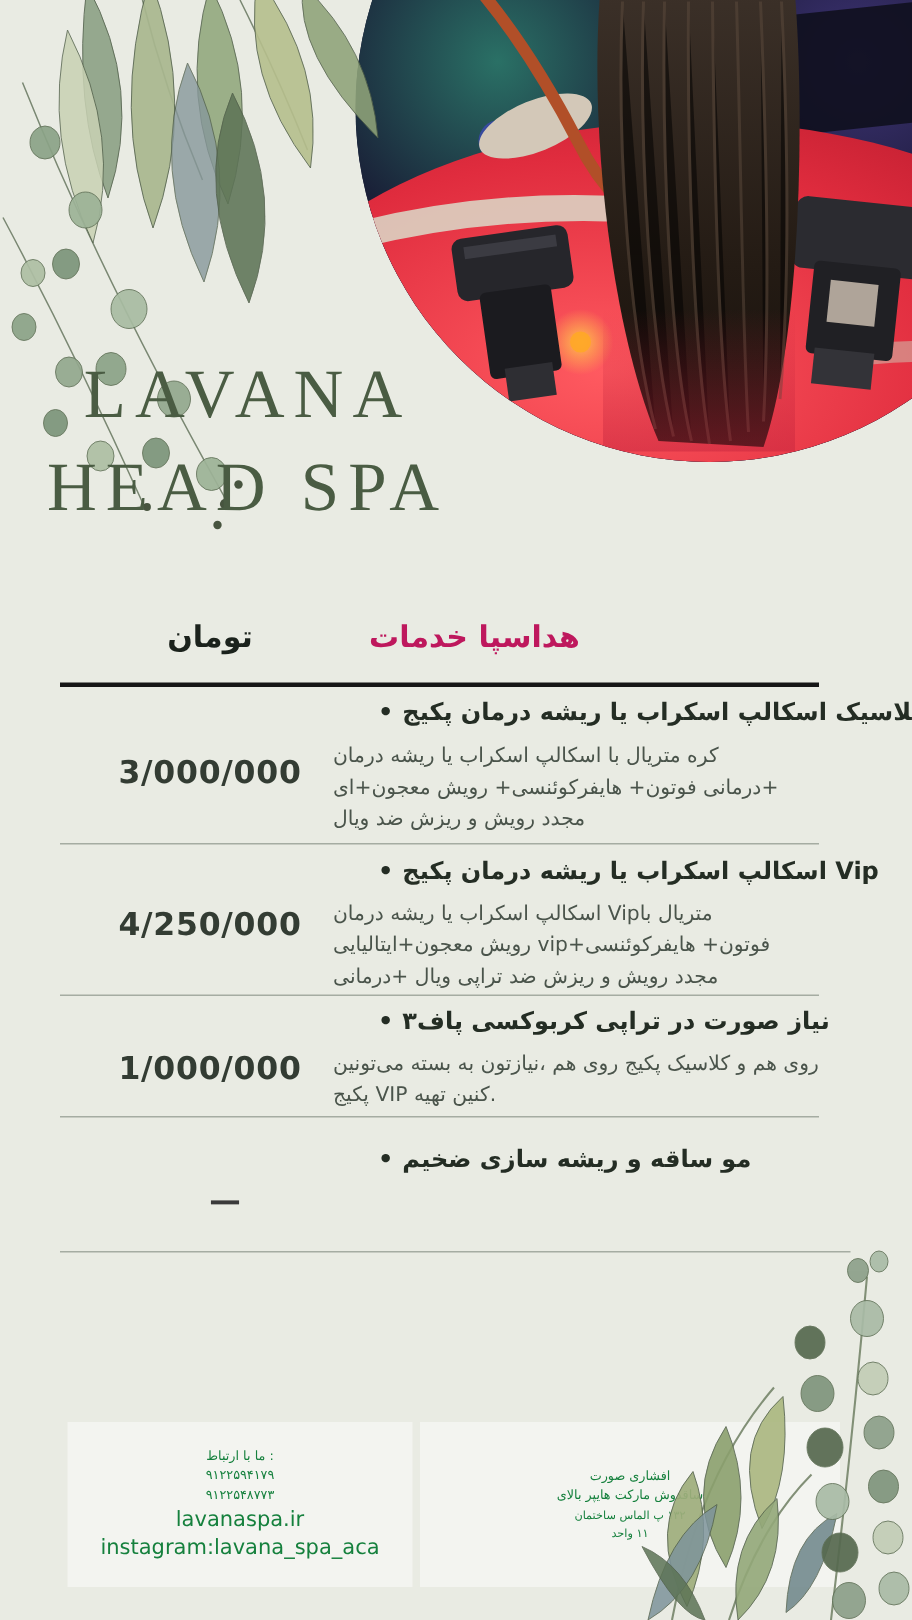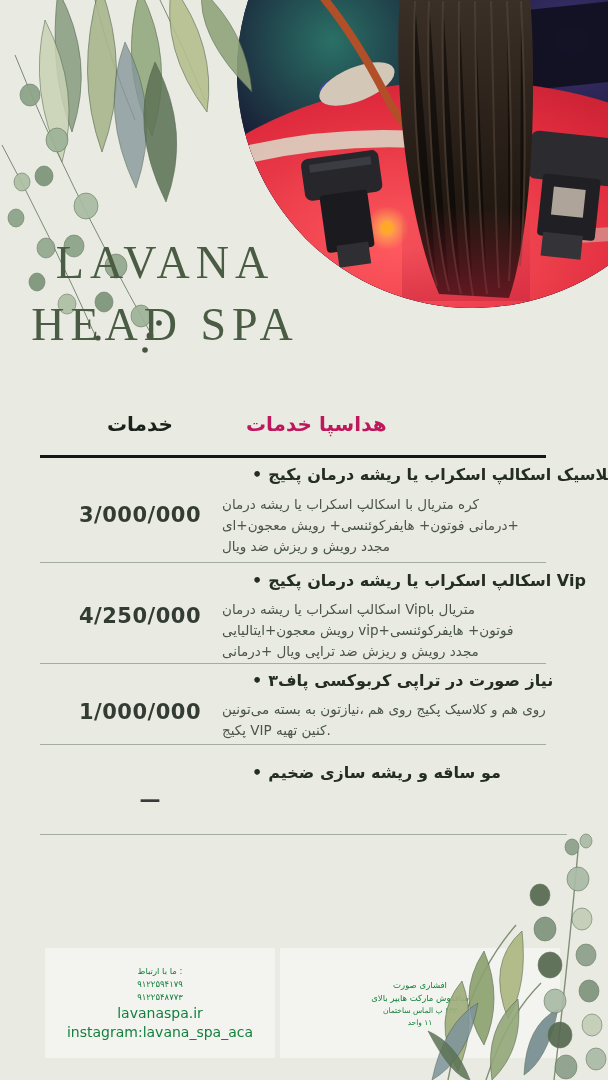--- a/index.html
+++ b/index.html
@@ -171,21 +171,21 @@
       </g>
     </svg>
   </div>
 
   <div class="abs brand">
     <div>LAVANA</div>
     <div>HEAD SPA</div>
   </div>
 
   <div class="abs th-service fa">خدمات ‎هداسپا</div>
-  <div class="abs th-price fa">خدمات</div>
+  <div class="abs th-price fa">تومان</div>
   <div class="abs rule-thick"></div>
 
   <div class="abs row-title fa" style="top:465px;"><span class="blt">•</span><span>پکیج ‎درمان ‎ریشه ‎یا ‎اسکراب ‎اسکالپ ‎کلاسیک</span></div>
   <div class="abs row-desc fa" style="top:494px;">درمان ‎ریشه ‎یا ‎اسکراب ‎اسکالپ ‎با ‎متریال ‎کره ‎ای+‎معجون ‎رویش ‎+‎هایفرکوئنسی ‎+‎فوتون ‎درمانی+‎ ‎ویال ‎ضد ‎ریزش ‎و ‎رویش ‎مجدد</div>
   <div class="abs row-price fa" style="top:503px;">3/000/000</div>
   <div class="abs rule" style="top:562px;"></div>
 
   <div class="abs row-title fa" style="top:571px;"><span class="blt">•</span><span>پکیج ‎درمان ‎ریشه ‎یا ‎اسکراب ‎اسکالپ ‎Vip</span></div>
   <div class="abs row-desc fa" style="top:599px;">درمان ‎ریشه ‎یا ‎اسکراب ‎اسکالپ ‎Vipبا ‎متریال ‎ایتالیایی+‎معجون ‎رویش ‎vip+‎هایفرکوئنسی ‎+‎فوتون ‎درمانی+‎ ‎ویال ‎تراپی ‎ضد ‎ریزش ‎و ‎رویش ‎مجدد</div>
   <div class="abs row-price fa" style="top:604px;">4/250/000</div>

